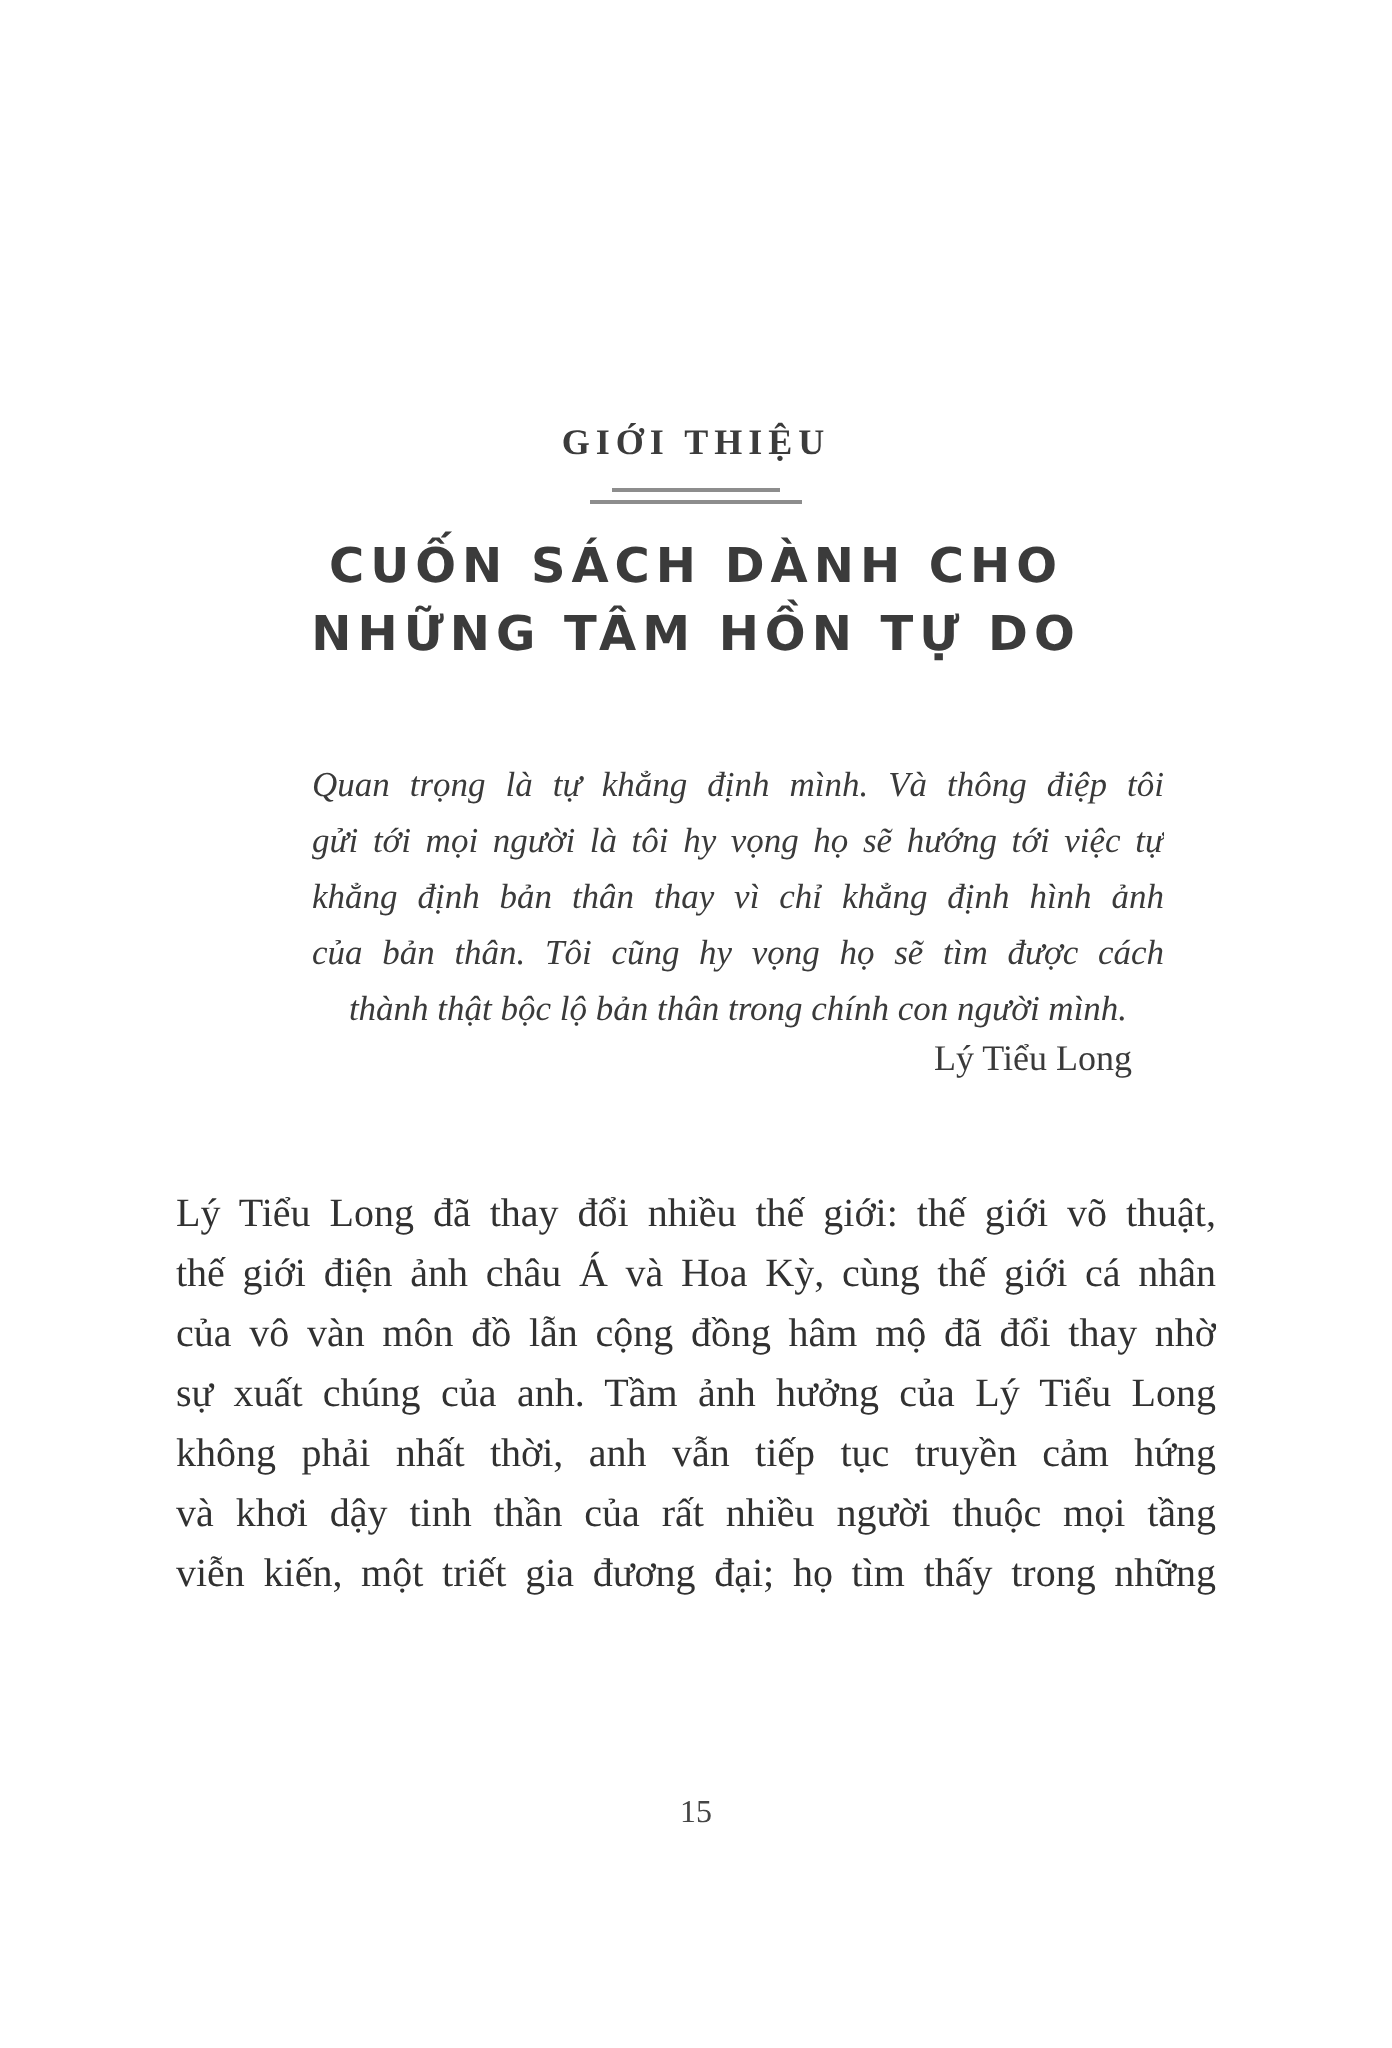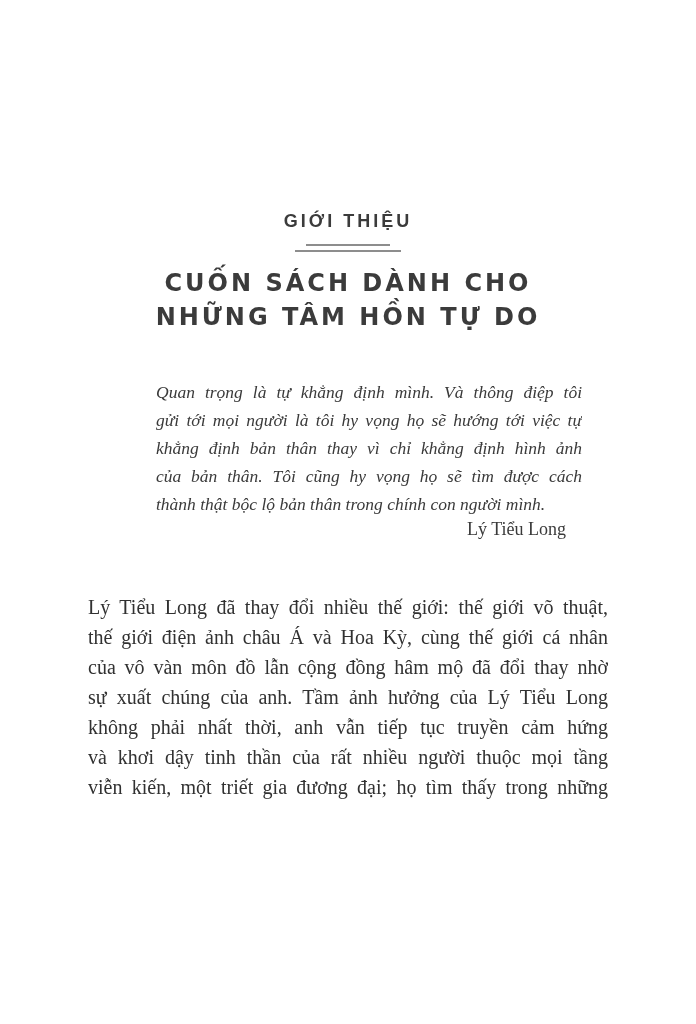--- a/index.html
+++ b/index.html
@@ -18,21 +18,21 @@
     font-family: "Liberation Serif", serif;
   }
 
   
   .section-label {
     position: absolute;
     top: 211px;
     left: 0;
     right: 0;
     text-align: center;
-    font-family: Liberation Sans, sans-serif;
+    font-family: Liberation Serif, serif;
     font-weight: 700;
     font-size: 18px;
     letter-spacing: 3px;
     color: #3b3b3b;
   }
 
   
   .divider {
     position: absolute;
     top: 244px;
@@ -84,21 +84,21 @@
   }
   .epigraph .q-line {
     text-align: justify;
     text-align-last: justify;
     height: 28px;
     overflow: hidden;
     white-space: nowrap;
   }
   .epigraph .q-line.last {
     text-align-last: auto;
-    text-align: left;
+    text-align: center;
   }
 
   .attribution {
     position: absolute;
     top: 519px;
     left: 140px;
     width: 426px;
     text-align: right;
     font-size: 18px;
     color: #3a3a3a;
@@ -163,14 +163,15 @@
   <p class="body-text">
     <span class="b-line" style="display:block">Lý Tiểu Long đã thay đổi nhiều thế giới: thế giới võ thuật,</span>
     <span class="b-line" style="display:block">thế giới điện ảnh châu Á và Hoa Kỳ, cùng thế giới cá nhân</span>
     <span class="b-line" style="display:block">của vô vàn môn đồ lẫn cộng đồng hâm mộ đã đổi thay nhờ</span>
     <span class="b-line" style="display:block">sự xuất chúng của anh. Tầm ảnh hưởng của Lý Tiểu Long</span>
     <span class="b-line" style="display:block">không phải nhất thời, anh vẫn tiếp tục truyền cảm hứng</span>
     <span class="b-line" style="display:block">và khơi dậy tinh thần của rất nhiều người thuộc mọi tầng</span>
     <span class="b-line" style="display:block">viễn kiến, một triết gia đương đại; họ tìm thấy trong những</span>
   </p>
 
+  <div class="page-number">15</div>
 
 </div>
 
 </body></html>

